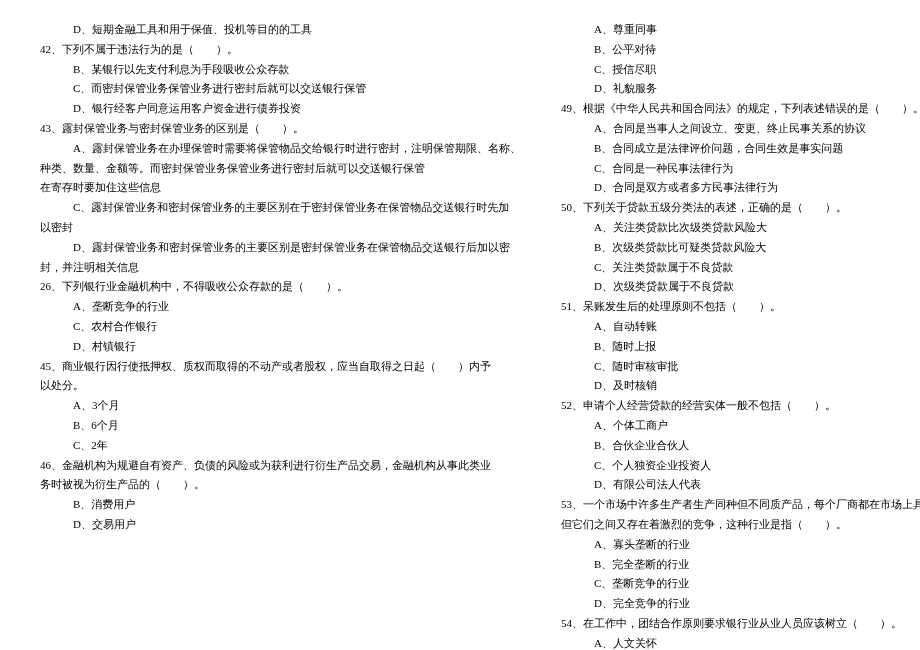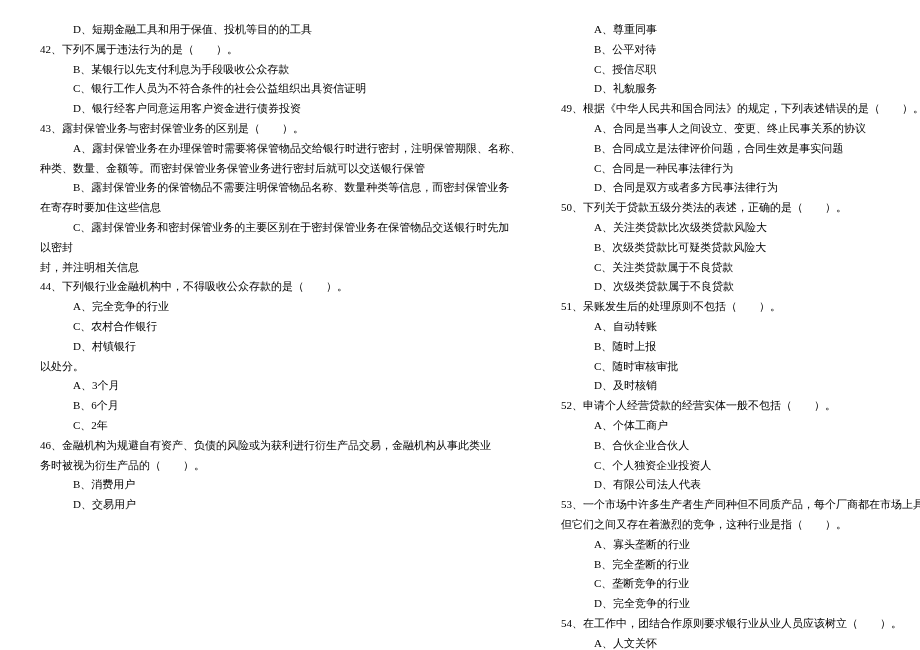--- a/index.html
+++ b/index.html
@@ -29,34 +29,35 @@
   .indent2 { padding-left: 3em; }
 </style>
 </head>
 <body>
 
 <div class="columns">
   <div class="col" id="col-left">
       <div class="line indent2">D、短期金融工具和用于保值、投机等目的的工具</div>
       <div class="line ">42、下列不属于违法行为的是（　　）。</div>
       <div class="line indent2">B、某银行以先支付利息为手段吸收公众存款</div>
-      <div class="line indent2">C、银行工作人员为不符合条件的社会公益组织出具资信证明</div>
+      <div class="line indent2">C、而密封保管业务保管业务进行密封后就可以交送银行保管</div>
       <div class="line indent2">D、银行经客户同意运用客户资金进行债券投资</div>
       <div class="line ">43、露封保管业务与密封保管业务的区别是（　　）。</div>
       <div class="line indent2">A、露封保管业务在办理保管时需要将保管物品交给银行时进行密封，注明保管期限、名称、</div>
       <div class="line ">种类、数量、金额等。而密封保管业务保管业务进行密封后就可以交送银行保管</div>
-      <div class="line indent2">B、露封保管业务的保管物品不需要注明保管物品名称、数量种类等信息，而密封保管业务</div>
       <div class="line ">在寄存时要加住这些信息</div>
       <div class="line indent2">C、露封保管业务和密封保管业务的主要区别在于密封保管业务在保管物品交送银行时先加</div>
       <div class="line ">以密封</div>
+      <div class="line indent2">D、露封保管业务和密封保管业务的主要区别是密封保管业务在保管物品交送银行后加以密</div>
       <div class="line ">封，并注明相关信息</div>
-      <div class="line ">44、下列银行业金融机构中，不得吸收公众存款的是（　　）。</div>
-      <div class="line indent2">A、完全竞争的行业</div>
+      <div class="line ">26、下列银行业金融机构中，不得吸收公众存款的是（　　）。</div>
+      <div class="line indent2">A、垄断竞争的行业</div>
       <div class="line indent2">C、农村合作银行</div>
       <div class="line indent2">D、村镇银行</div>
+      <div class="line ">45、商业银行因行使抵押权、质权而取得的不动产或者股权，应当自取得之日起（　　）内予</div>
       <div class="line ">以处分。</div>
       <div class="line indent2">A、3个月</div>
       <div class="line indent2">B、6个月</div>
       <div class="line indent2">C、2年</div>
       <div class="line ">46、金融机构为规避自有资产、负债的风险或为获利进行衍生产品交易，金融机构从事此类业</div>
       <div class="line ">务时被视为衍生产品的（　　）。</div>
       <div class="line indent2">B、消费用户</div>
       <div class="line indent2">D、交易用户</div>
     </div>
   <div class="col" id="col-right">

